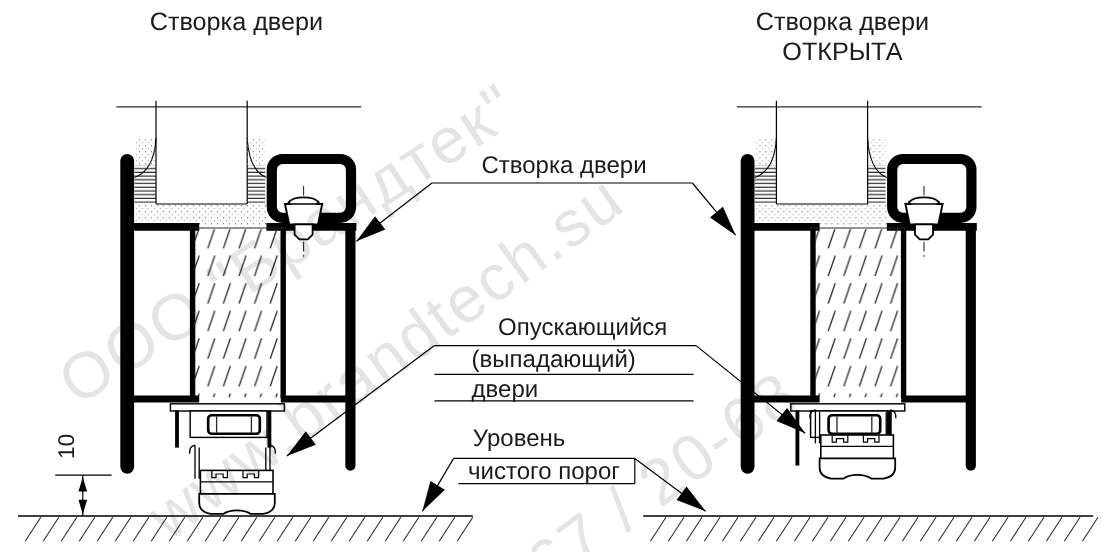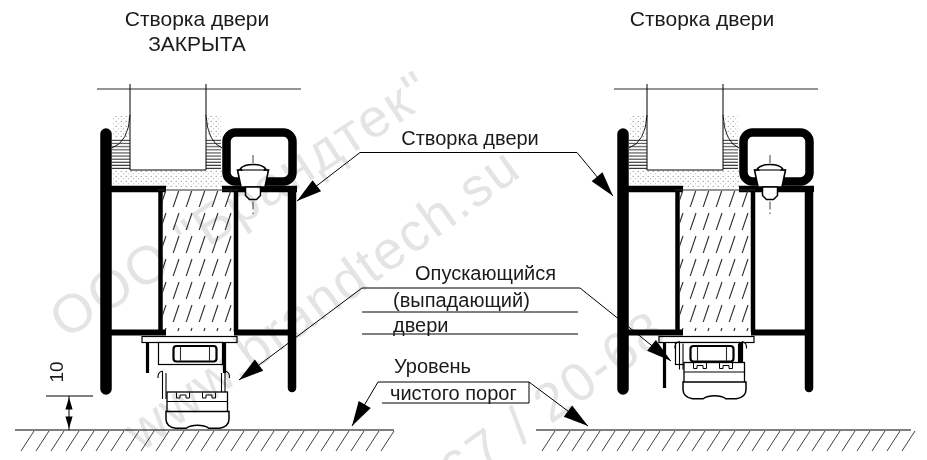--- a/index.html
+++ b/index.html
@@ -215,24 +215,24 @@
   <g id="gDim">
       <line x1="46" y1="396" x2="93" y2="396" stroke="#000000" stroke-width="1"></line>
       <line x1="69" y1="396" x2="69" y2="430" stroke="#000000" stroke-width="1"></line>
       <polygon points="69,397.5 72.6,409.5 65.4,409.5" fill="#000000"></polygon>
       <polygon points="69,428.5 65.4,416.5 72.6,416.5" fill="#000000"></polygon>
     </g>
 </svg>
 
 <div class="title" style="left:87px;top:6px">
   <div>Створка двери</div>
-  <div>ЗАКРЫТА</div>
 </div>
 <div class="title" style="left:592px;top:6px">
   <div>Створка двери</div>
+  <div>ОТКРЫТА</div>
 </div>
 
 <div class="lbl" style="left:362px;top:126px;width:216px;text-align:center">Створка двери</div>
 
 <div class="lbl" style="left:415px;top:261px">Опускающийся</div>
 <div class="lbl" style="left:393px;top:288px">(выпадающий)</div>
 <div class="lbl" style="left:393px;top:313px">двери</div>
 
 <div class="lbl" style="left:394px;top:354px">Уровень</div>
 <div class="lbl" style="left:390px;top:381px">чистого порог</div>

